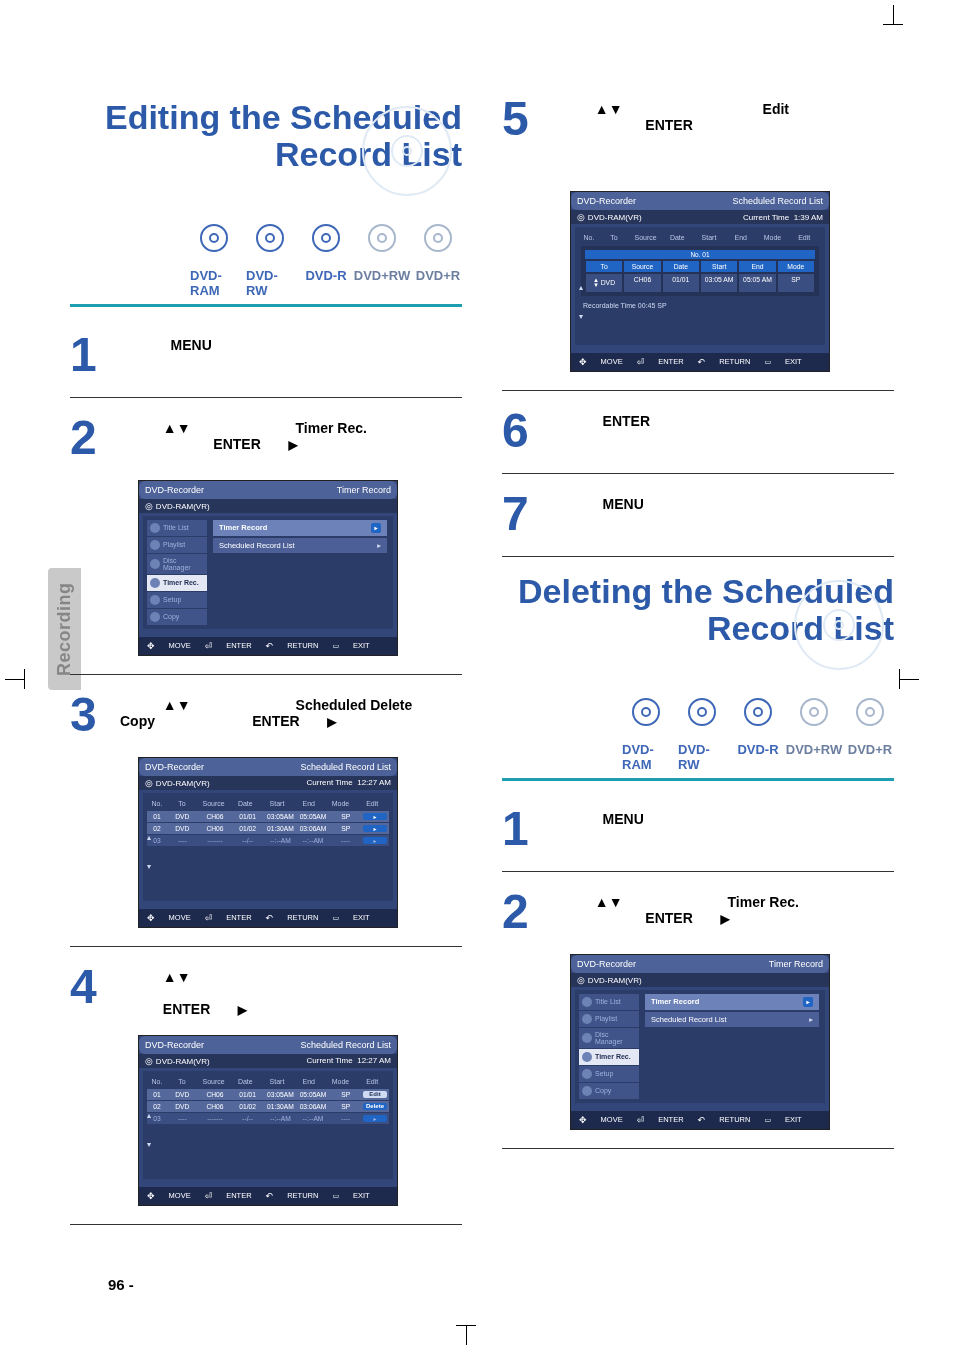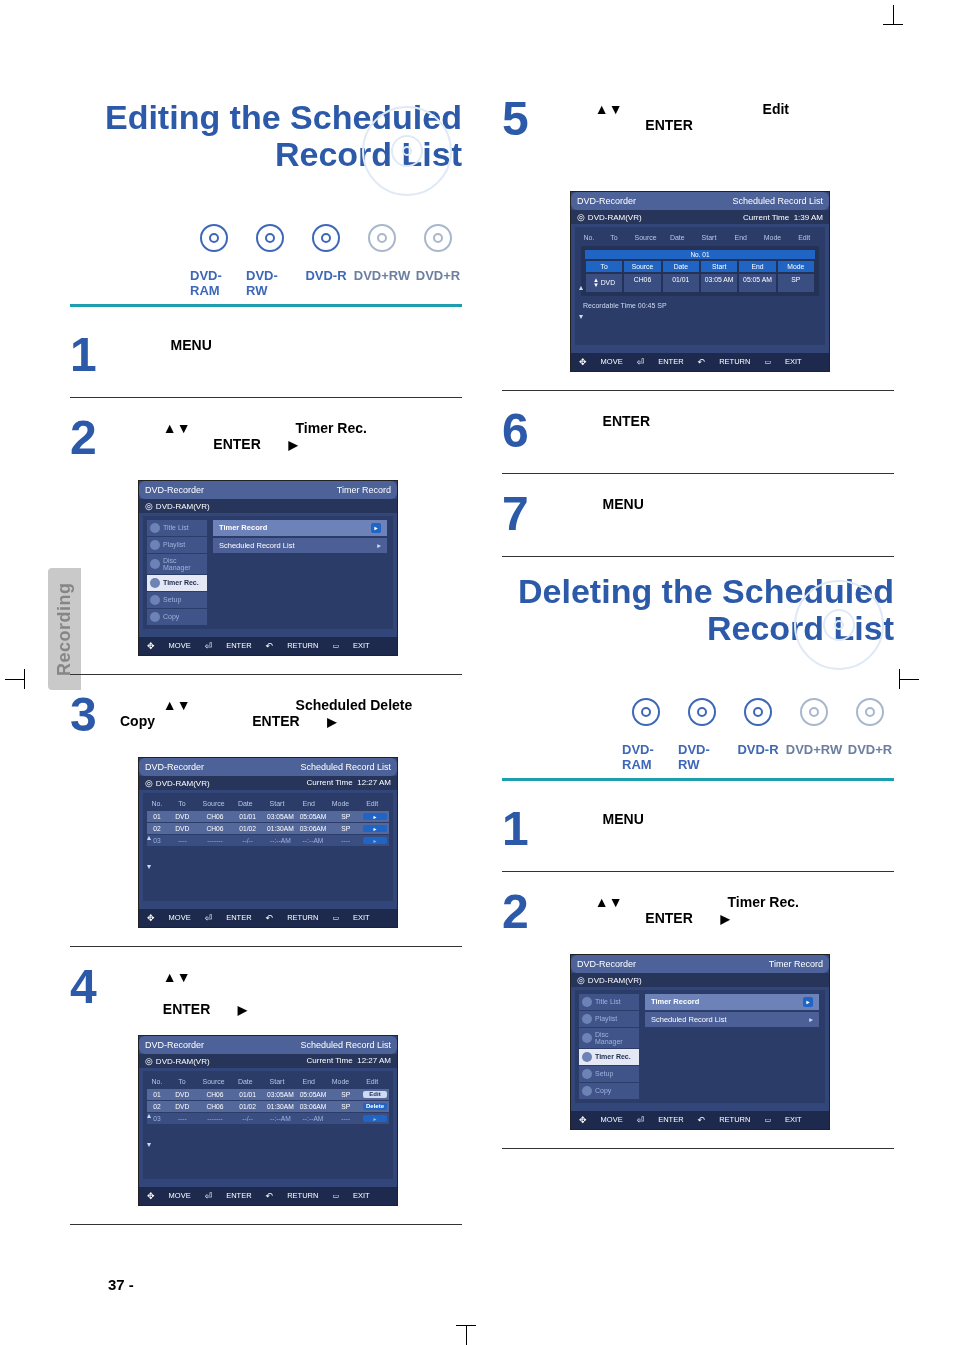--- a/index.html
+++ b/index.html
@@ -653,14 +653,14 @@
                 <span>EXIT</span>
               </span>
           </div>
         </div>
         <hr class="hr-thin">
 
       </div>
     </div>
   </div>
 
-  <div class="pagenum">37 -</div>
+  <div class="pagenum">96 -</div>
 </div>
 
 </body></html>

